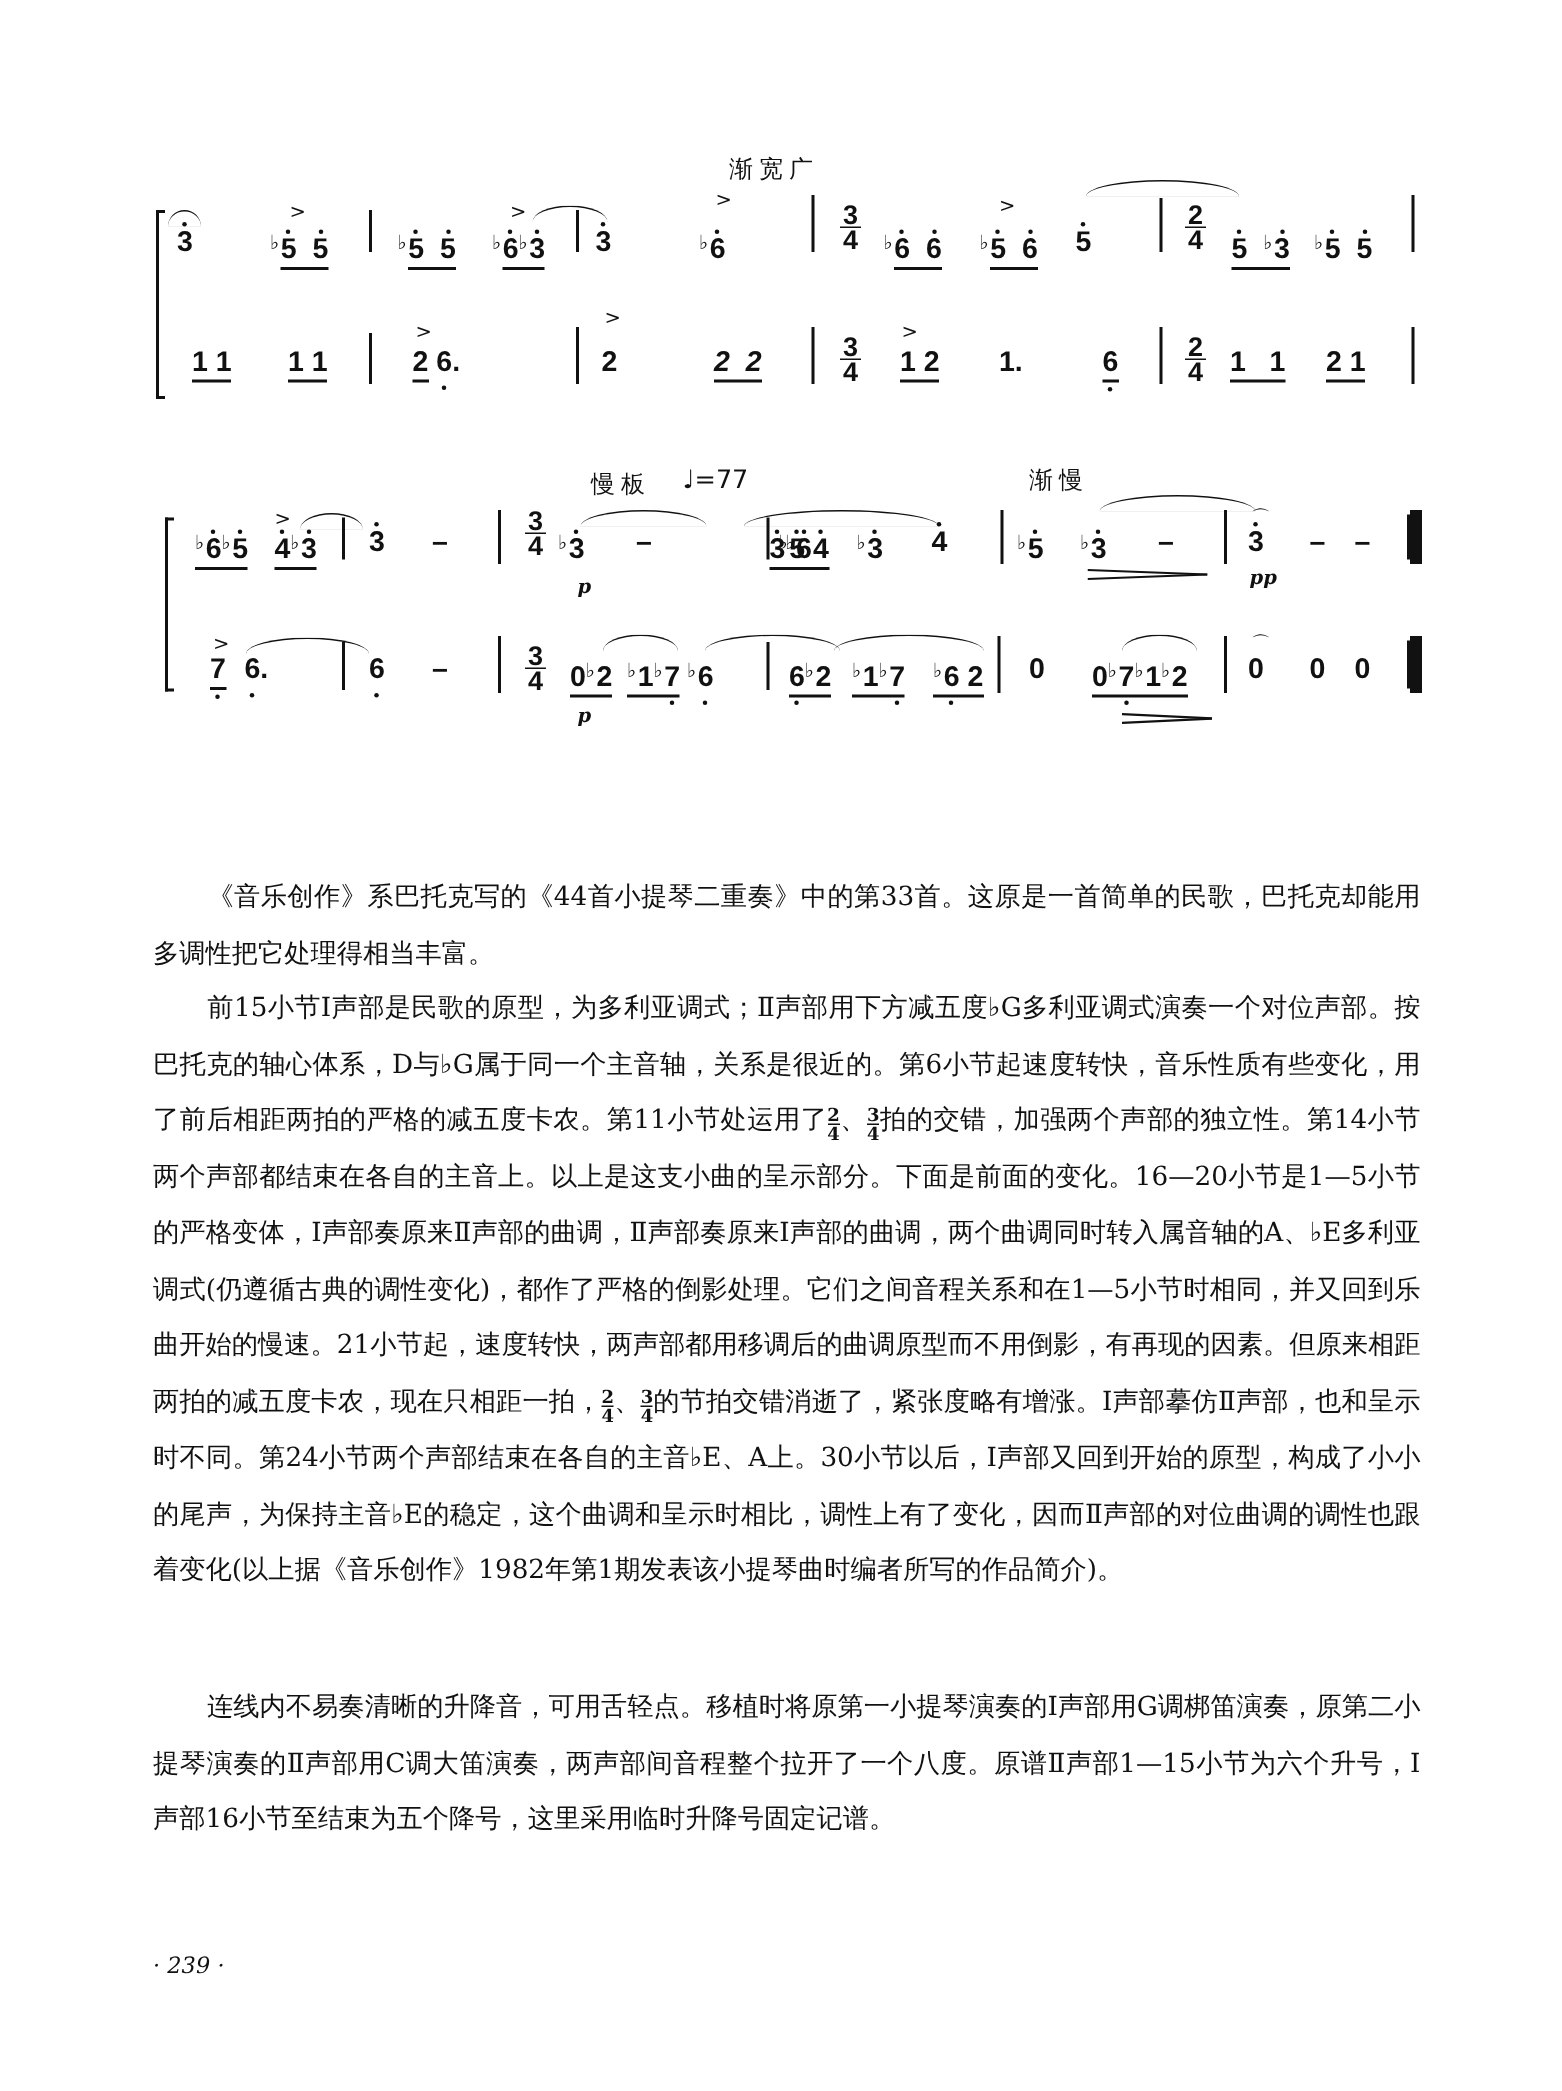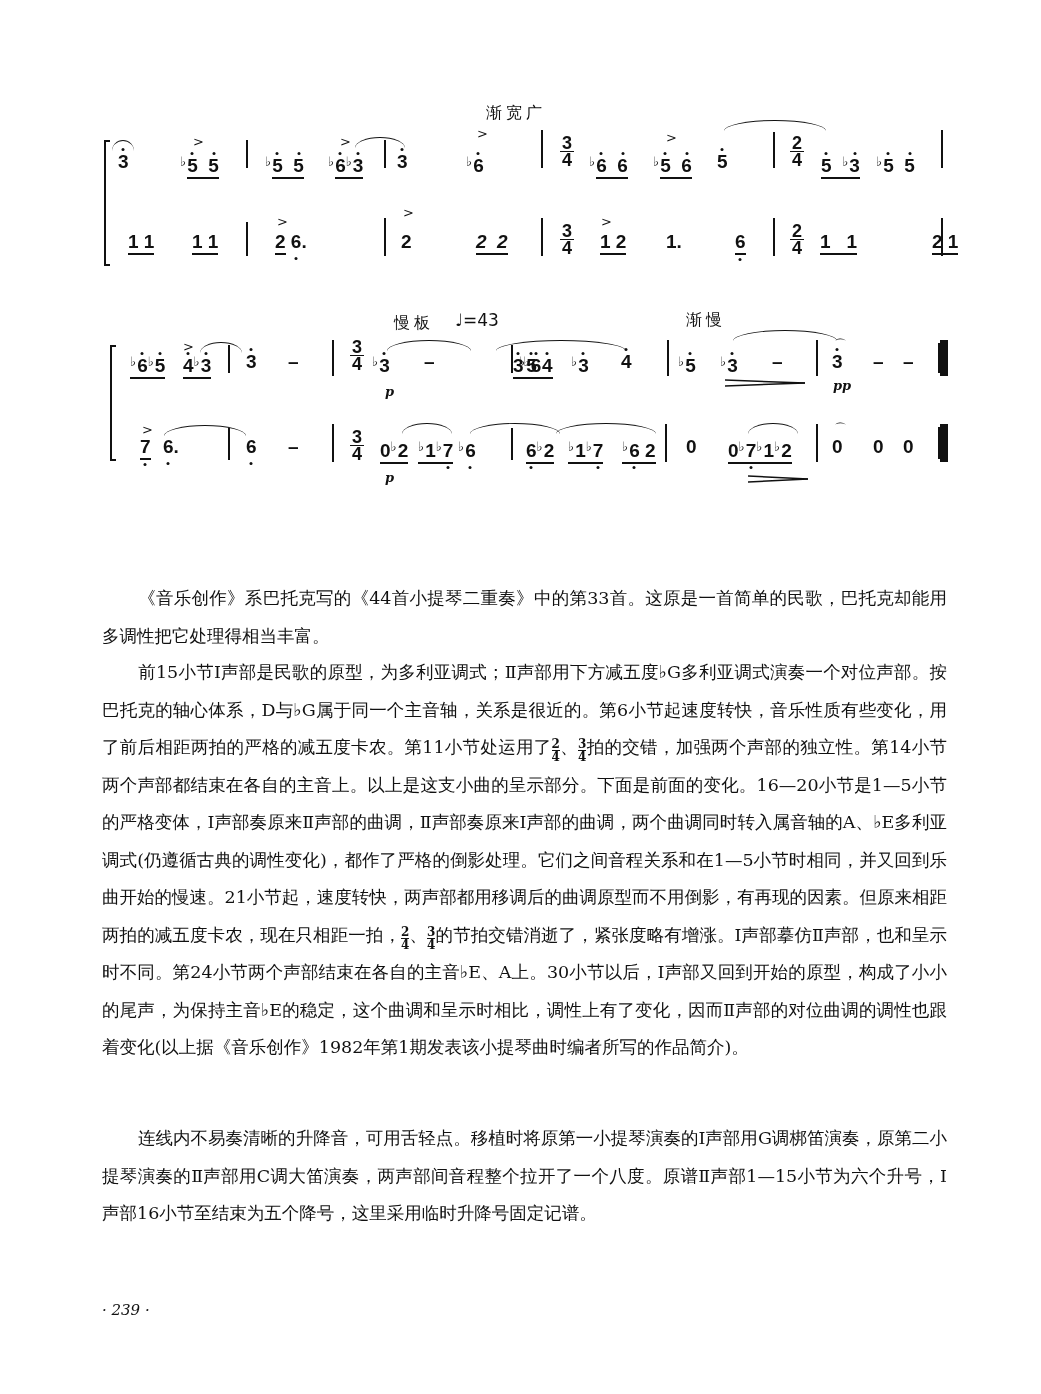--- a/index.html
+++ b/index.html
@@ -79,28 +79,28 @@
     <div class="note" style="left:476px;top:232px;font-style:italic;"><span class="ul">2&nbsp; 2</span></div>
     <div class="bar" style="left:541px;top:218px;height:38px;"></div>
     <div class="ts" style="left:560px;top:224px;"><span>3</span><span class="line"></span><span>4</span></div>
     <div class="acc" style="left:601px;top:214px;">&gt;</div>
     <div class="note" style="left:600px;top:232px;"><span class="ul">1&nbsp;2</span></div>
     <div class="note" style="left:666px;top:232px;">1.</div>
     <div class="note" style="left:735px;top:232px;"><span class="ul lo">6</span></div>
     <div class="bar" style="left:773px;top:218px;height:38px;"></div>
     <div class="ts" style="left:790px;top:224px;"><span>2</span><span class="line"></span><span>4</span></div>
     <div class="note" style="left:820px;top:232px;"><span class="ul">1&nbsp;&nbsp; 1</span></div>
-    <div class="note" style="left:932px;top:232px;"><span class="ul">2&nbsp;1</span></div>
+    <div class="note" style="left:884px;top:232px;"><span class="ul">2&nbsp;1</span></div>
     <div class="bar" style="left:941px;top:218px;height:38px;"></div>
   </div>
 </div>
 
 <div>
   <div class="abs tempo" style="left:394px;top:313px;">慢板</div>
-  <div class="abs" style="left:455px;top:310px;font-family:'DejaVu Sans',sans-serif;font-size:17px;">♩=43</div>
+  <div class="abs" style="left:455px;top:310px;font-family:'DejaVu Sans',sans-serif;font-size:17px;">♩=77</div>
   <div class="abs tempo" style="left:686px;top:310px;">渐慢</div>
 
   <div class="brace" style="left:110px;top:345px;height:112px;"></div>
 
   <div>
     <div class="note" style="left:130px;top:352px;"><span class="ul"><span class="fl">♭</span><span class="hi">6</span><span class="fl">♭</span><span class="hi">5</span></span></div>
     <div class="acc" style="left:183px;top:339px;">&gt;</div>
     <div class="slur" style="left:200px;top:342px;width:42px;"></div>
     <div class="note" style="left:183px;top:352px;"><span class="ul"><span class="hi">4</span><span class="fl">♭</span><span class="hi">3</span></span></div>
     <div class="bar" style="left:228px;top:345px;height:28px;"></div>

